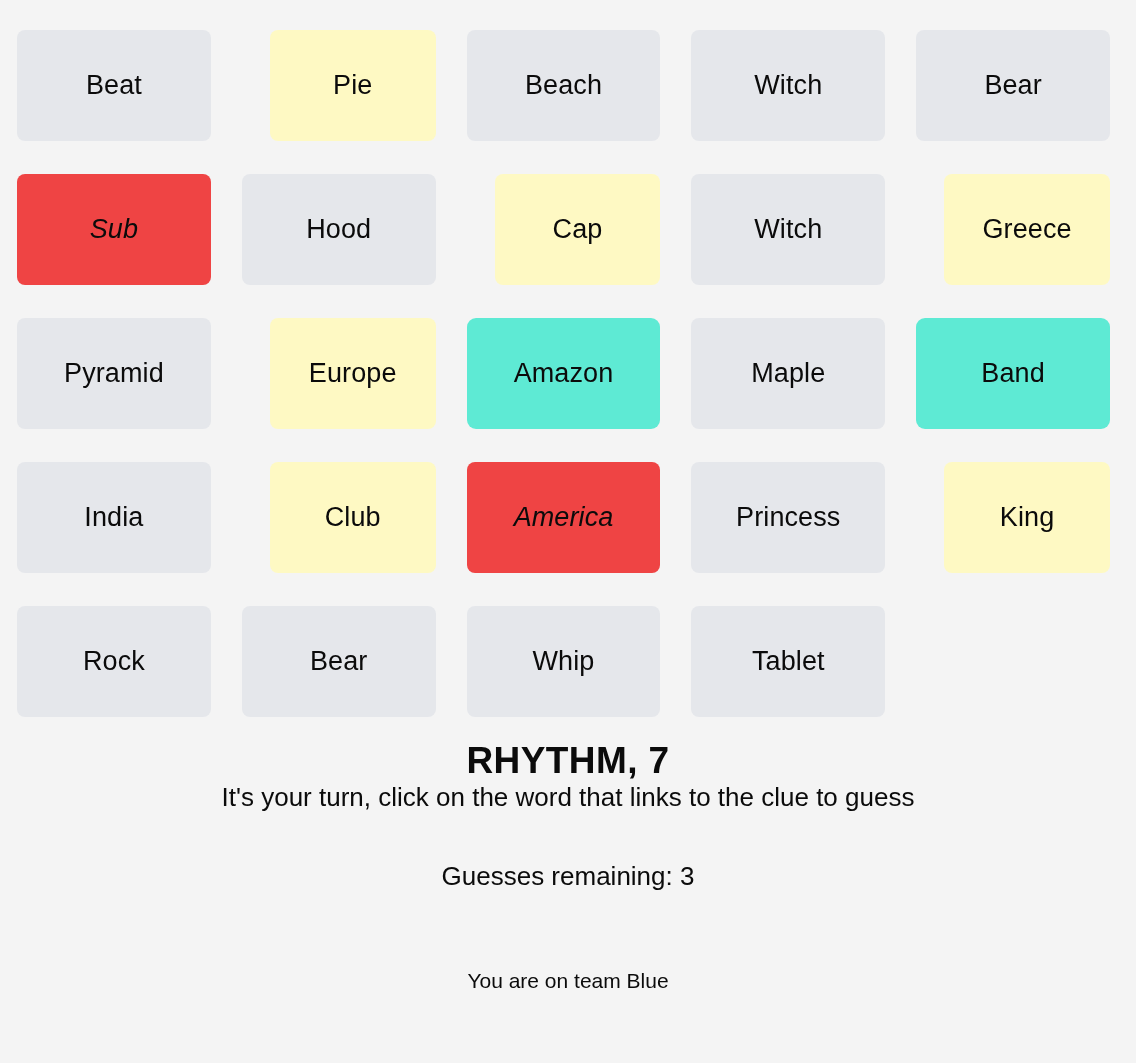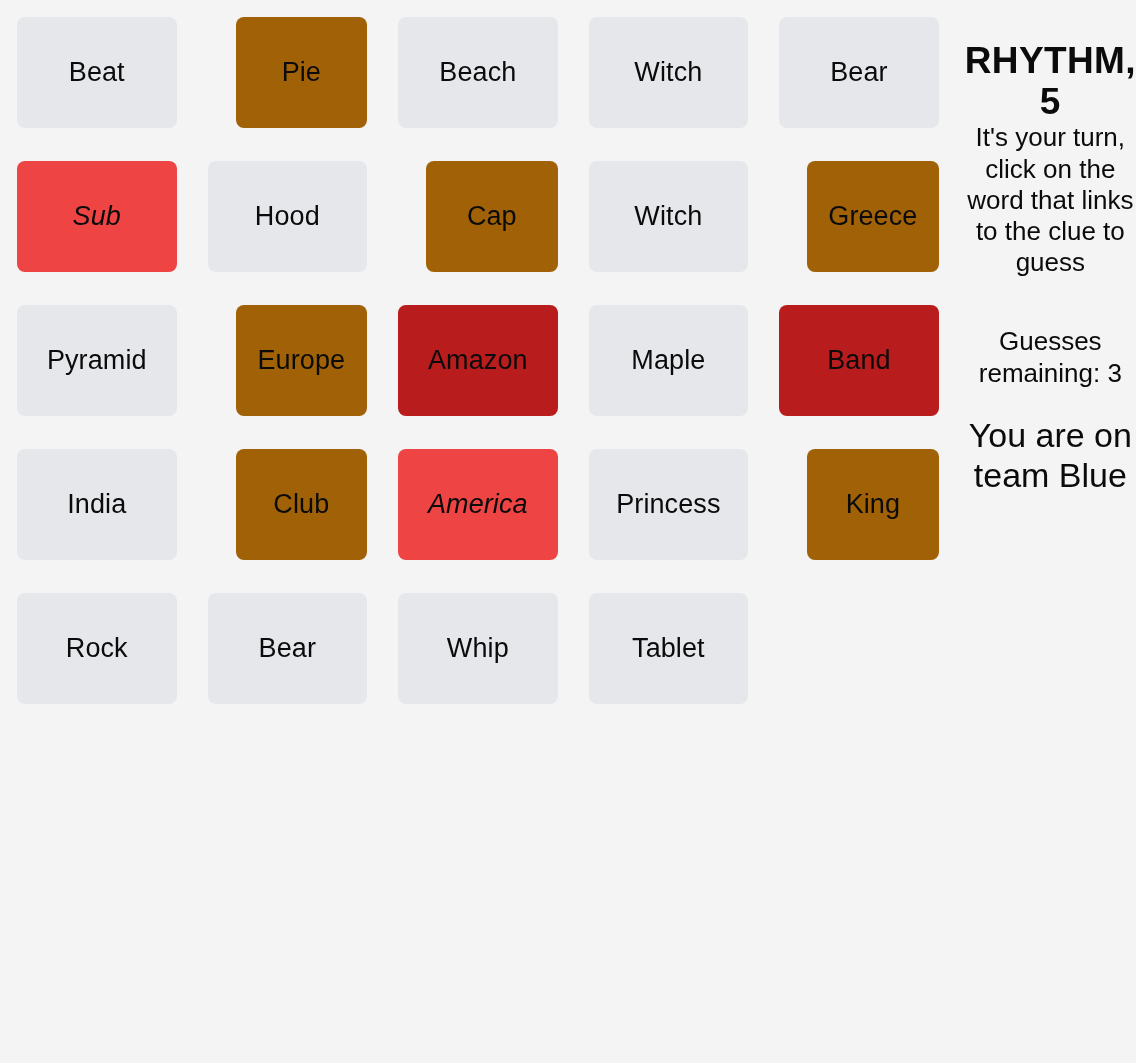--- a/index.html
+++ b/index.html
@@ -13,21 +13,22 @@
     background: #f4f4f4;
     font-family: "Liberation Sans", sans-serif;
     color: #0b0b0b;
     overflow: hidden;
   }
 
   #app {
     width: 1136px;
     height: 779px;
     display: flex;
-    padding-top: 17px;
+    flex-direction: column;
+    padding-top: 30px;
   }
 
   
   #board {
     width: 100%;
     padding: 0 26px 0 17px;
     display: grid;
     grid-template-columns: repeat(5, 1fr);
     grid-auto-rows: 111px;
     column-gap: 31px;
@@ -43,22 +44,22 @@
     user-select: none;
     font-size: 27px;
     line-height: 1;
     letter-spacing: 0.1px;
     color: #0b0b0b;
     text-align: center;
     padding: 4px 6px;
   }
 
   .card.neutral  { background: #e5e7eb; }
-  .card.red      { background: #a16207; margin-left: 28px; }
-  .card.blue     { background: #b91c1c; }
+  .card.red      { background: #fef9c3; margin-left: 28px; }
+  .card.blue     { background: #5eead4; border-radius: 9px; }
   .card.yellow   { background: #ef4444; font-style: italic; }
 
   .card-label { pointer-events: none; }
 
   
   #status {
     flex: 1;
     display: flex;
     flex-direction: column;
     align-items: center;
@@ -80,22 +81,22 @@
   }
 
   #guesses-remaining {
     margin-top: 48px;
     font-size: 26px;
     line-height: 1.2;
     text-align: center;
   }
 
   #team-message {
-    margin-top: 26px;
-    font-size: 34px;
+    margin-top: 76px;
+    font-size: 21px;
     line-height: 1.2;
     text-align: center;
   }
 </style>
 </head>
 <body>
 
 <div id="app">
 
   <div id="board">
@@ -167,21 +168,21 @@
       </div>
       <div class="card neutral">
         <span class="card-label">Whip</span>
       </div>
       <div class="card neutral">
         <span class="card-label">Tablet</span>
       </div>
     </div>
 
   <div id="status">
-    <div id="clue">RHYTHM, 5</div>
+    <div id="clue">RHYTHM, 7</div>
 
     <div id="turn-message">It's your turn, click on the word that links to the clue to guess</div>
 
     <div id="guesses-remaining">Guesses remaining: 3</div>
 
     <div id="team-message">You are on team Blue</div>
   </div>
 
 </div>
 

